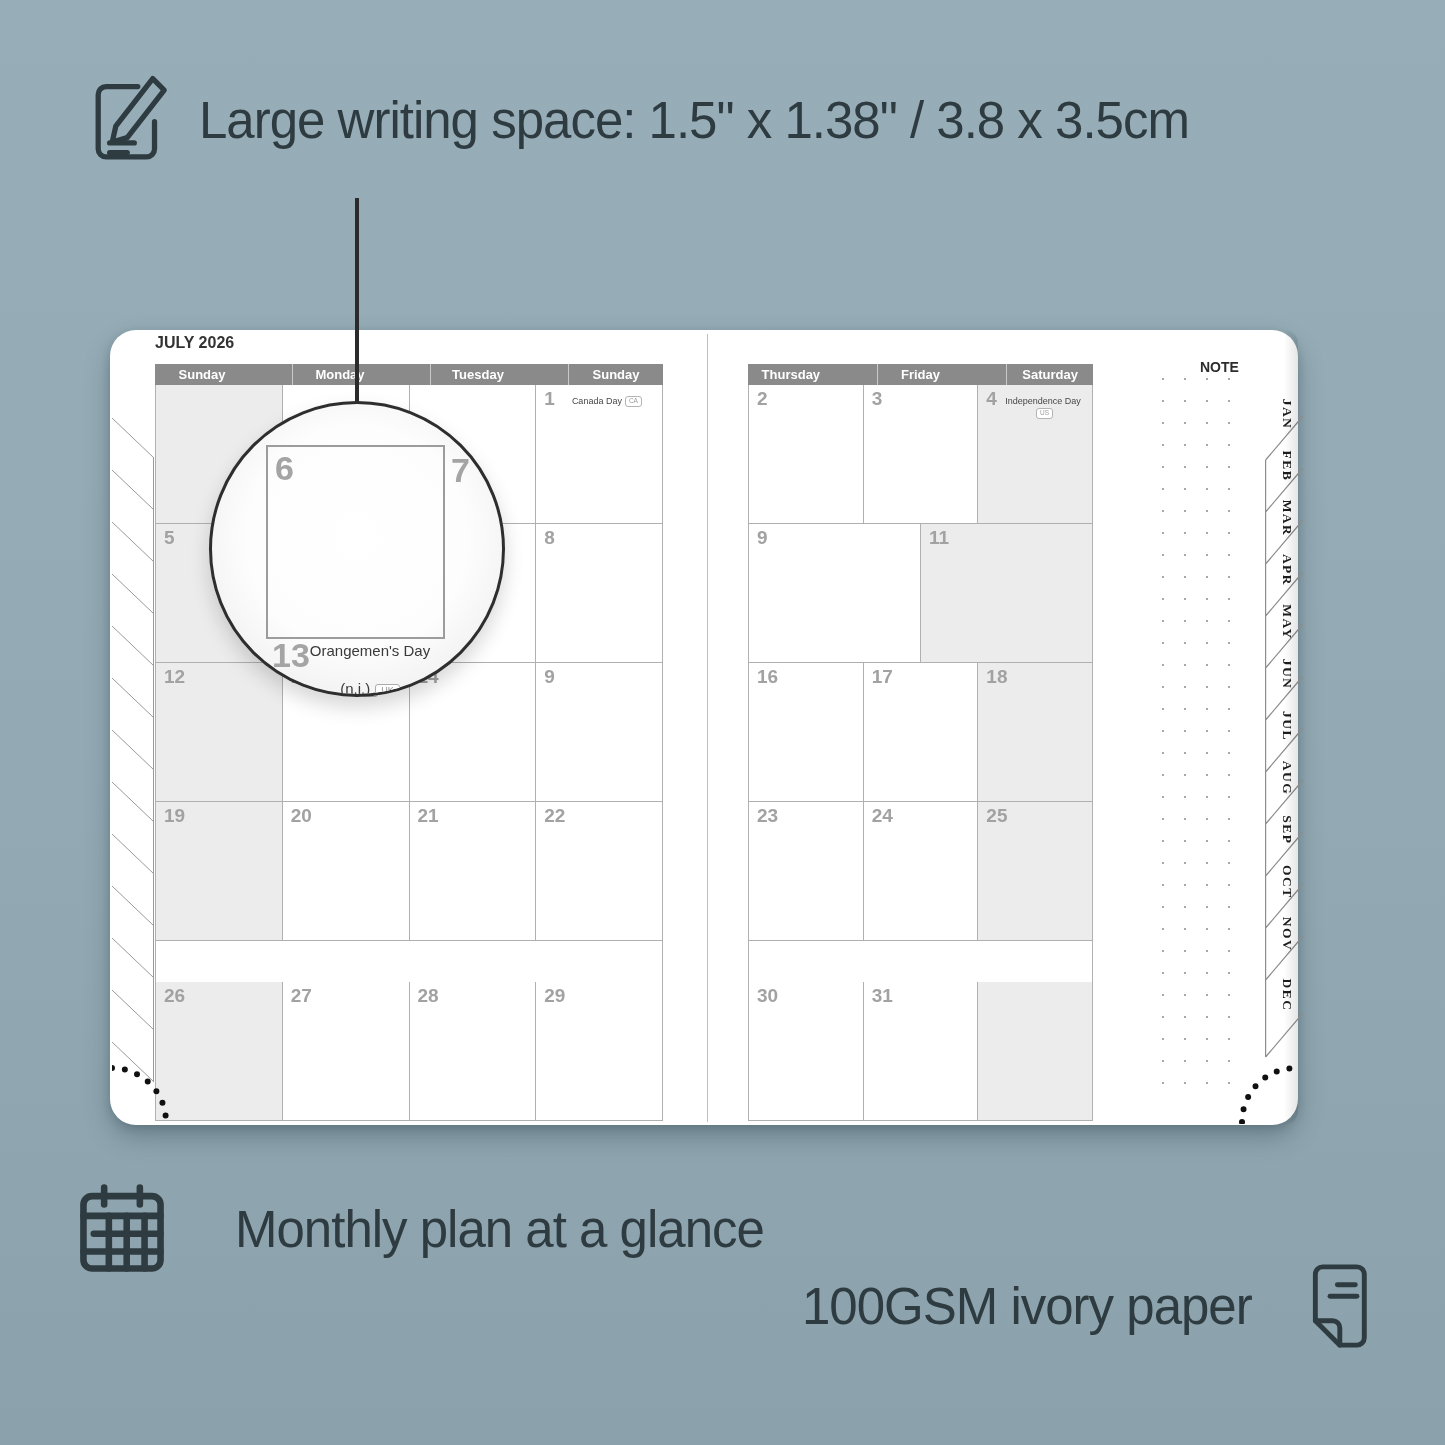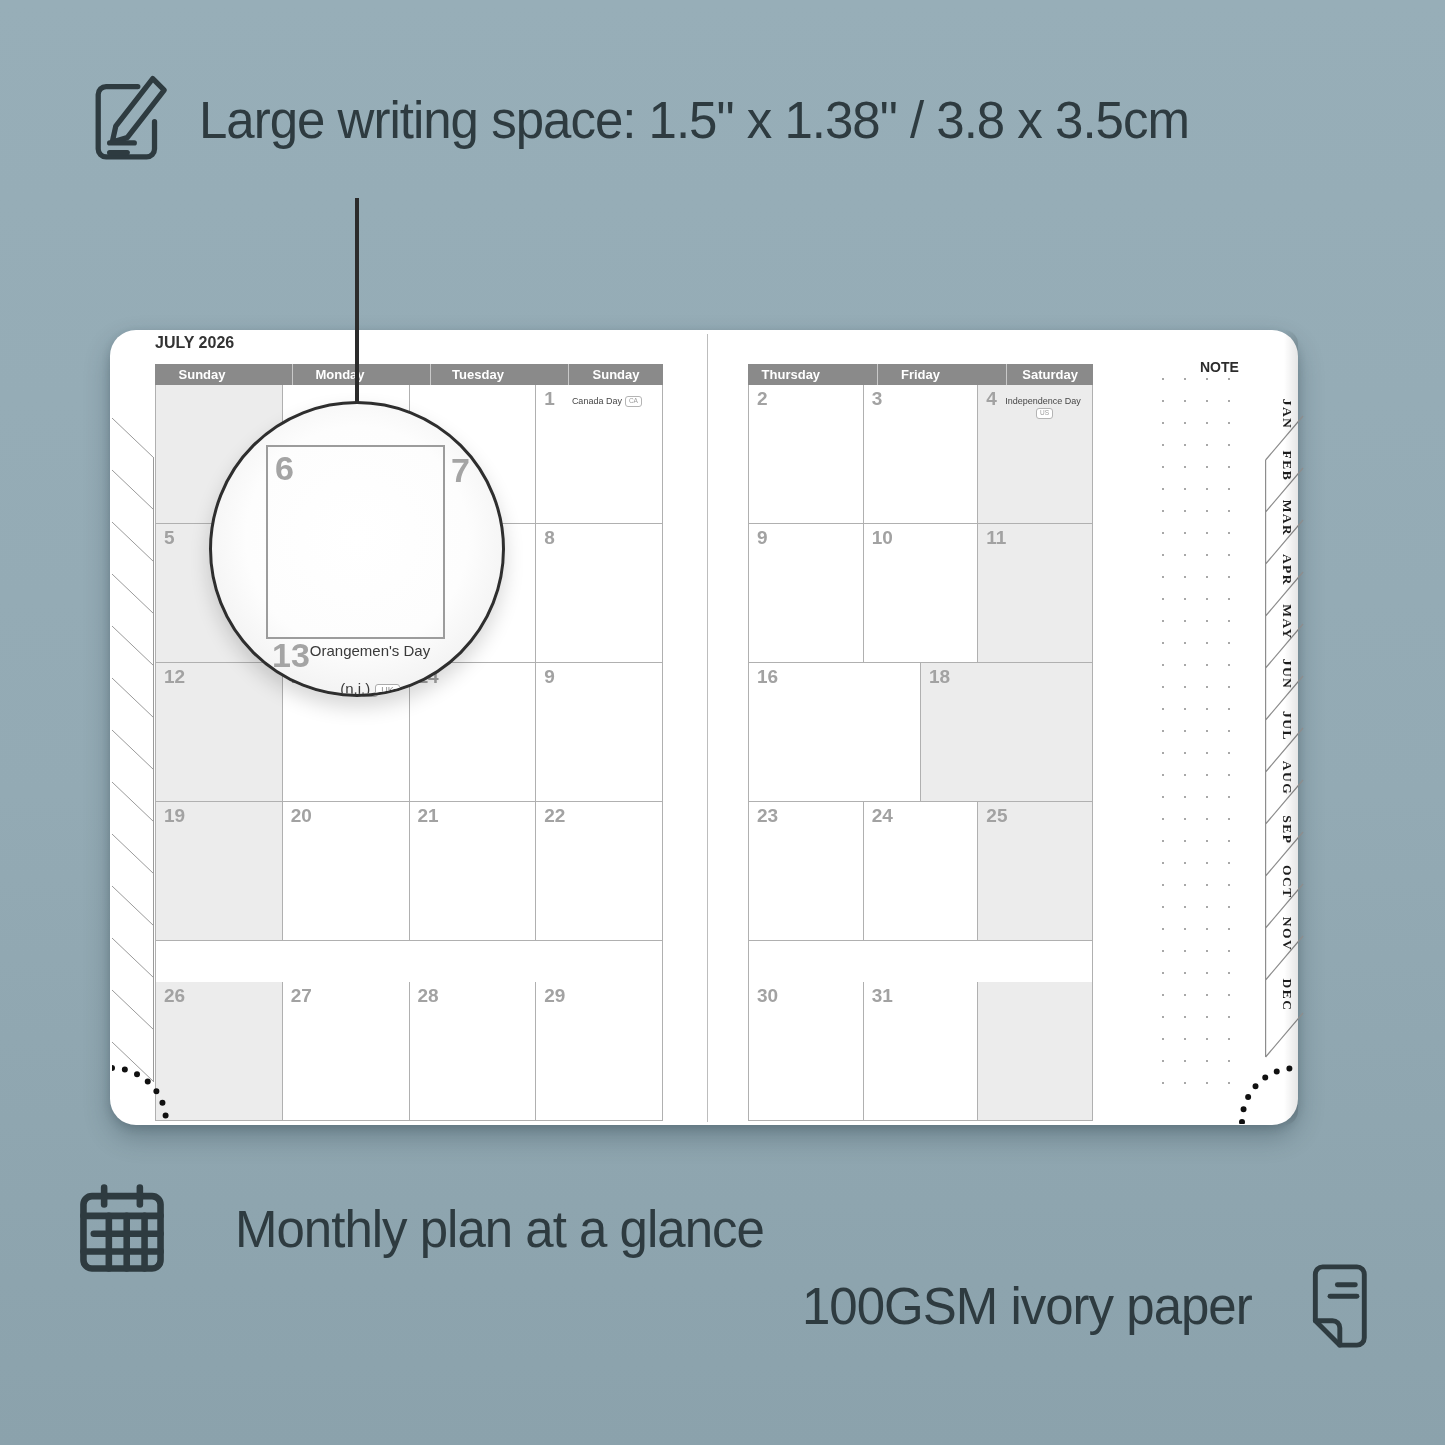--- a/index.html
+++ b/index.html
@@ -197,30 +197,30 @@
               <span class="day-num">4</span>
               <span class="holiday">
                 <div>Independence Day<span class="badge">US</span></div>
               </span>
             </div>
           </div>
           <div class="grid-row">
             <div class="cell">
               <span class="day-num">9</span>
             </div>
-            <div class="cell">
-              <span class="day-num">10</span>
-            </div>
             <div class="cell shaded">
               <span class="day-num">11</span>
             </div>
           </div>
           <div class="grid-row">
             <div class="cell">
               <span class="day-num">16</span>
+            </div>
+            <div class="cell">
+              <span class="day-num">17</span>
             </div>
             <div class="cell shaded">
               <span class="day-num">18</span>
             </div>
           </div>
           <div class="grid-row">
             <div class="cell">
               <span class="day-num">23</span>
             </div>
             <div class="cell">

